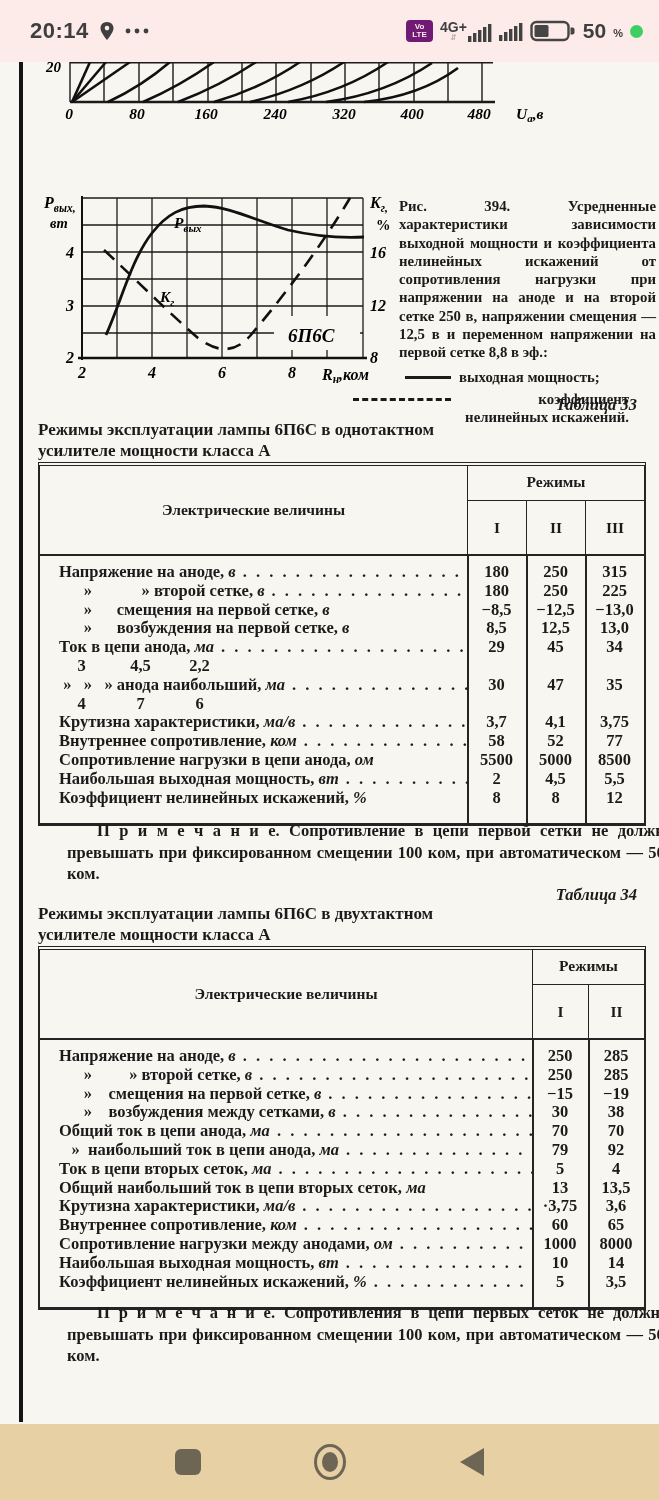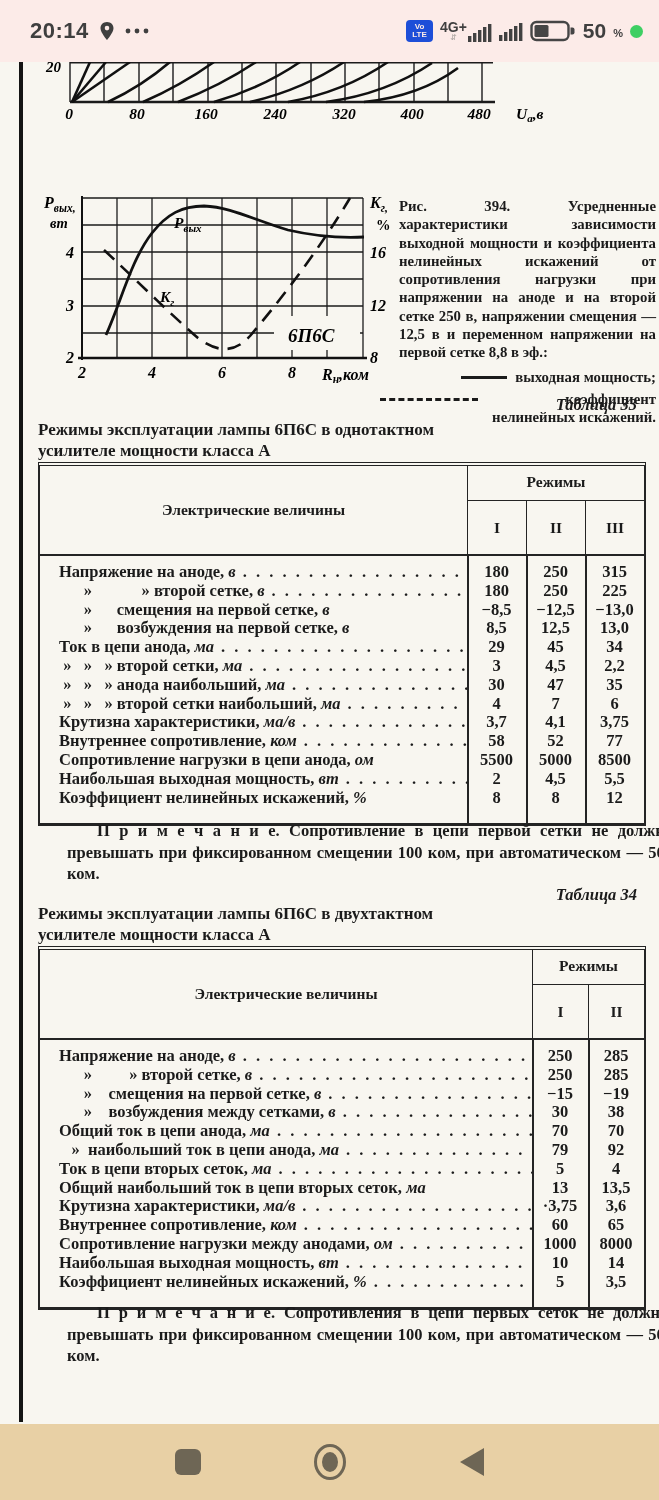--- a/index.html
+++ b/index.html
@@ -5,37 +5,37 @@
   html,body{margin:0;padding:0;background:#555;}
   .screen{position:relative;width:659px;height:1500px;background:#f8f6f0;overflow:hidden;
           font-family:"Liberation Serif","DejaVu Serif",serif;color:#1b1b1b;}
   
   .statusbar{position:absolute;top:0;left:0;width:659px;height:62px;background:#fcebe8;
              display:flex;align-items:center;font-family:"Liberation Sans","DejaVu Sans",sans-serif;
              color:#3f3f3f;z-index:5;}
   .sb-left{display:flex;align-items:center;gap:10px;margin-left:30px;}
   .sb-time{font-size:22px;font-weight:600;letter-spacing:.5px;}
   .sb-right{display:flex;align-items:center;gap:7px;margin-left:auto;margin-right:16px;}
-  .volte{width:27px;height:22px;background:#1d4ed8;border-radius:4px;display:flex;flex-direction:column;
+  .volte{width:27px;height:22px;background:#701a75;border-radius:4px;display:flex;flex-direction:column;
          align-items:center;justify-content:center;line-height:1;}
   .volte span{color:#fcebe8;font-size:8px;font-weight:700;}
   .net{display:flex;align-items:flex-end;gap:1px;}
   .net-label{font-size:14px;font-weight:700;line-height:1;}
   .net-arrows{font-size:8px;color:#a9a39f;line-height:1;}
   .batt-num{font-size:21px;font-weight:600;}
   .pct{font-size:11px;font-weight:600;align-self:flex-end;margin-bottom:4px;}
   .greendot{width:13px;height:13px;border-radius:50%;background:#3ecf63;}
   
   .page-edge{position:absolute;left:19px;top:62px;width:4px;height:1360px;background:#141414;}
   .figcap1{position:absolute;left:62px;top:127px;width:410px;font-size:15.5px;font-weight:700;
            line-height:19.5px;text-align:justify;text-align-last:center;}
   .figcap2{position:absolute;left:399px;top:197px;width:257px;font-size:14.8px;font-weight:700;
            line-height:18.3px;text-align:justify;}
   .legend{position:absolute;left:399px;top:368px;width:257px;font-size:14.8px;font-weight:700;line-height:18px;}
-  .legend-row{display:flex;justify-content:flex-end;align-items:flex-start;gap:8px;}
+  .legend-row{display:flex;align-items:flex-start;gap:8px;}
   .sym{flex:0 0 52px;position:relative;height:18px;}
   .sym.solid::after{content:"";position:absolute;left:6px;right:0;top:8px;border-top:3px solid #1b1b1b;}
   .sym.dashed::after{content:"";position:absolute;left:-46px;right:0;top:8px;border-top:3px dashed #1b1b1b;}
   .legend-text{text-align:right;}
   .tabcap{position:absolute;right:22px;font-size:16.5px;font-weight:700;font-style:italic;}
   .ttitle{position:absolute;left:38px;width:450px;font-size:17px;font-weight:700;line-height:21px;}
   
   .dtable{position:absolute;left:38px;width:604px;border:2px solid #242424;border-top:4px double #242424;
           border-bottom:3px solid #242424;box-sizing:content-box;}
   .thead{display:flex;height:88px;border-bottom:2.5px solid #242424;}
@@ -303,42 +303,34 @@
         <div class="trow">
           <span class="lblcell">
             <span>Ток в цепи анода, <i>ма</i></span>
             <span class="leader"></span>
           </span>
           <span class="vcell">29</span>
           <span class="vcell">45</span>
           <span class="vcell">34</span>
         </div>
         <div class="trow">
-          <span class="lblcell">
-            <span>&nbsp;»&nbsp;&nbsp;&nbsp;»&nbsp;&nbsp;&nbsp;» второй сетки, <i>ма</i></span>
-            <span class="leader"></span>
-          </span>
           <span class="vcell">3</span>
           <span class="vcell">4,5</span>
           <span class="vcell">2,2</span>
         </div>
         <div class="trow">
           <span class="lblcell">
             <span>&nbsp;»&nbsp;&nbsp;&nbsp;»&nbsp;&nbsp;&nbsp;» анода наибольший, <i>ма</i></span>
             <span class="leader"></span>
           </span>
           <span class="vcell">30</span>
           <span class="vcell">47</span>
           <span class="vcell">35</span>
         </div>
         <div class="trow">
-          <span class="lblcell">
-            <span>&nbsp;»&nbsp;&nbsp;&nbsp;»&nbsp;&nbsp;&nbsp;» второй сетки наибольший, <i>ма</i></span>
-            <span class="leader"></span>
-          </span>
           <span class="vcell">4</span>
           <span class="vcell">7</span>
           <span class="vcell">6</span>
         </div>
         <div class="trow">
           <span class="lblcell">
             <span>Крутизна характеристики, <i>ма/в</i></span>
             <span class="leader"></span>
           </span>
           <span class="vcell">3,7</span>

